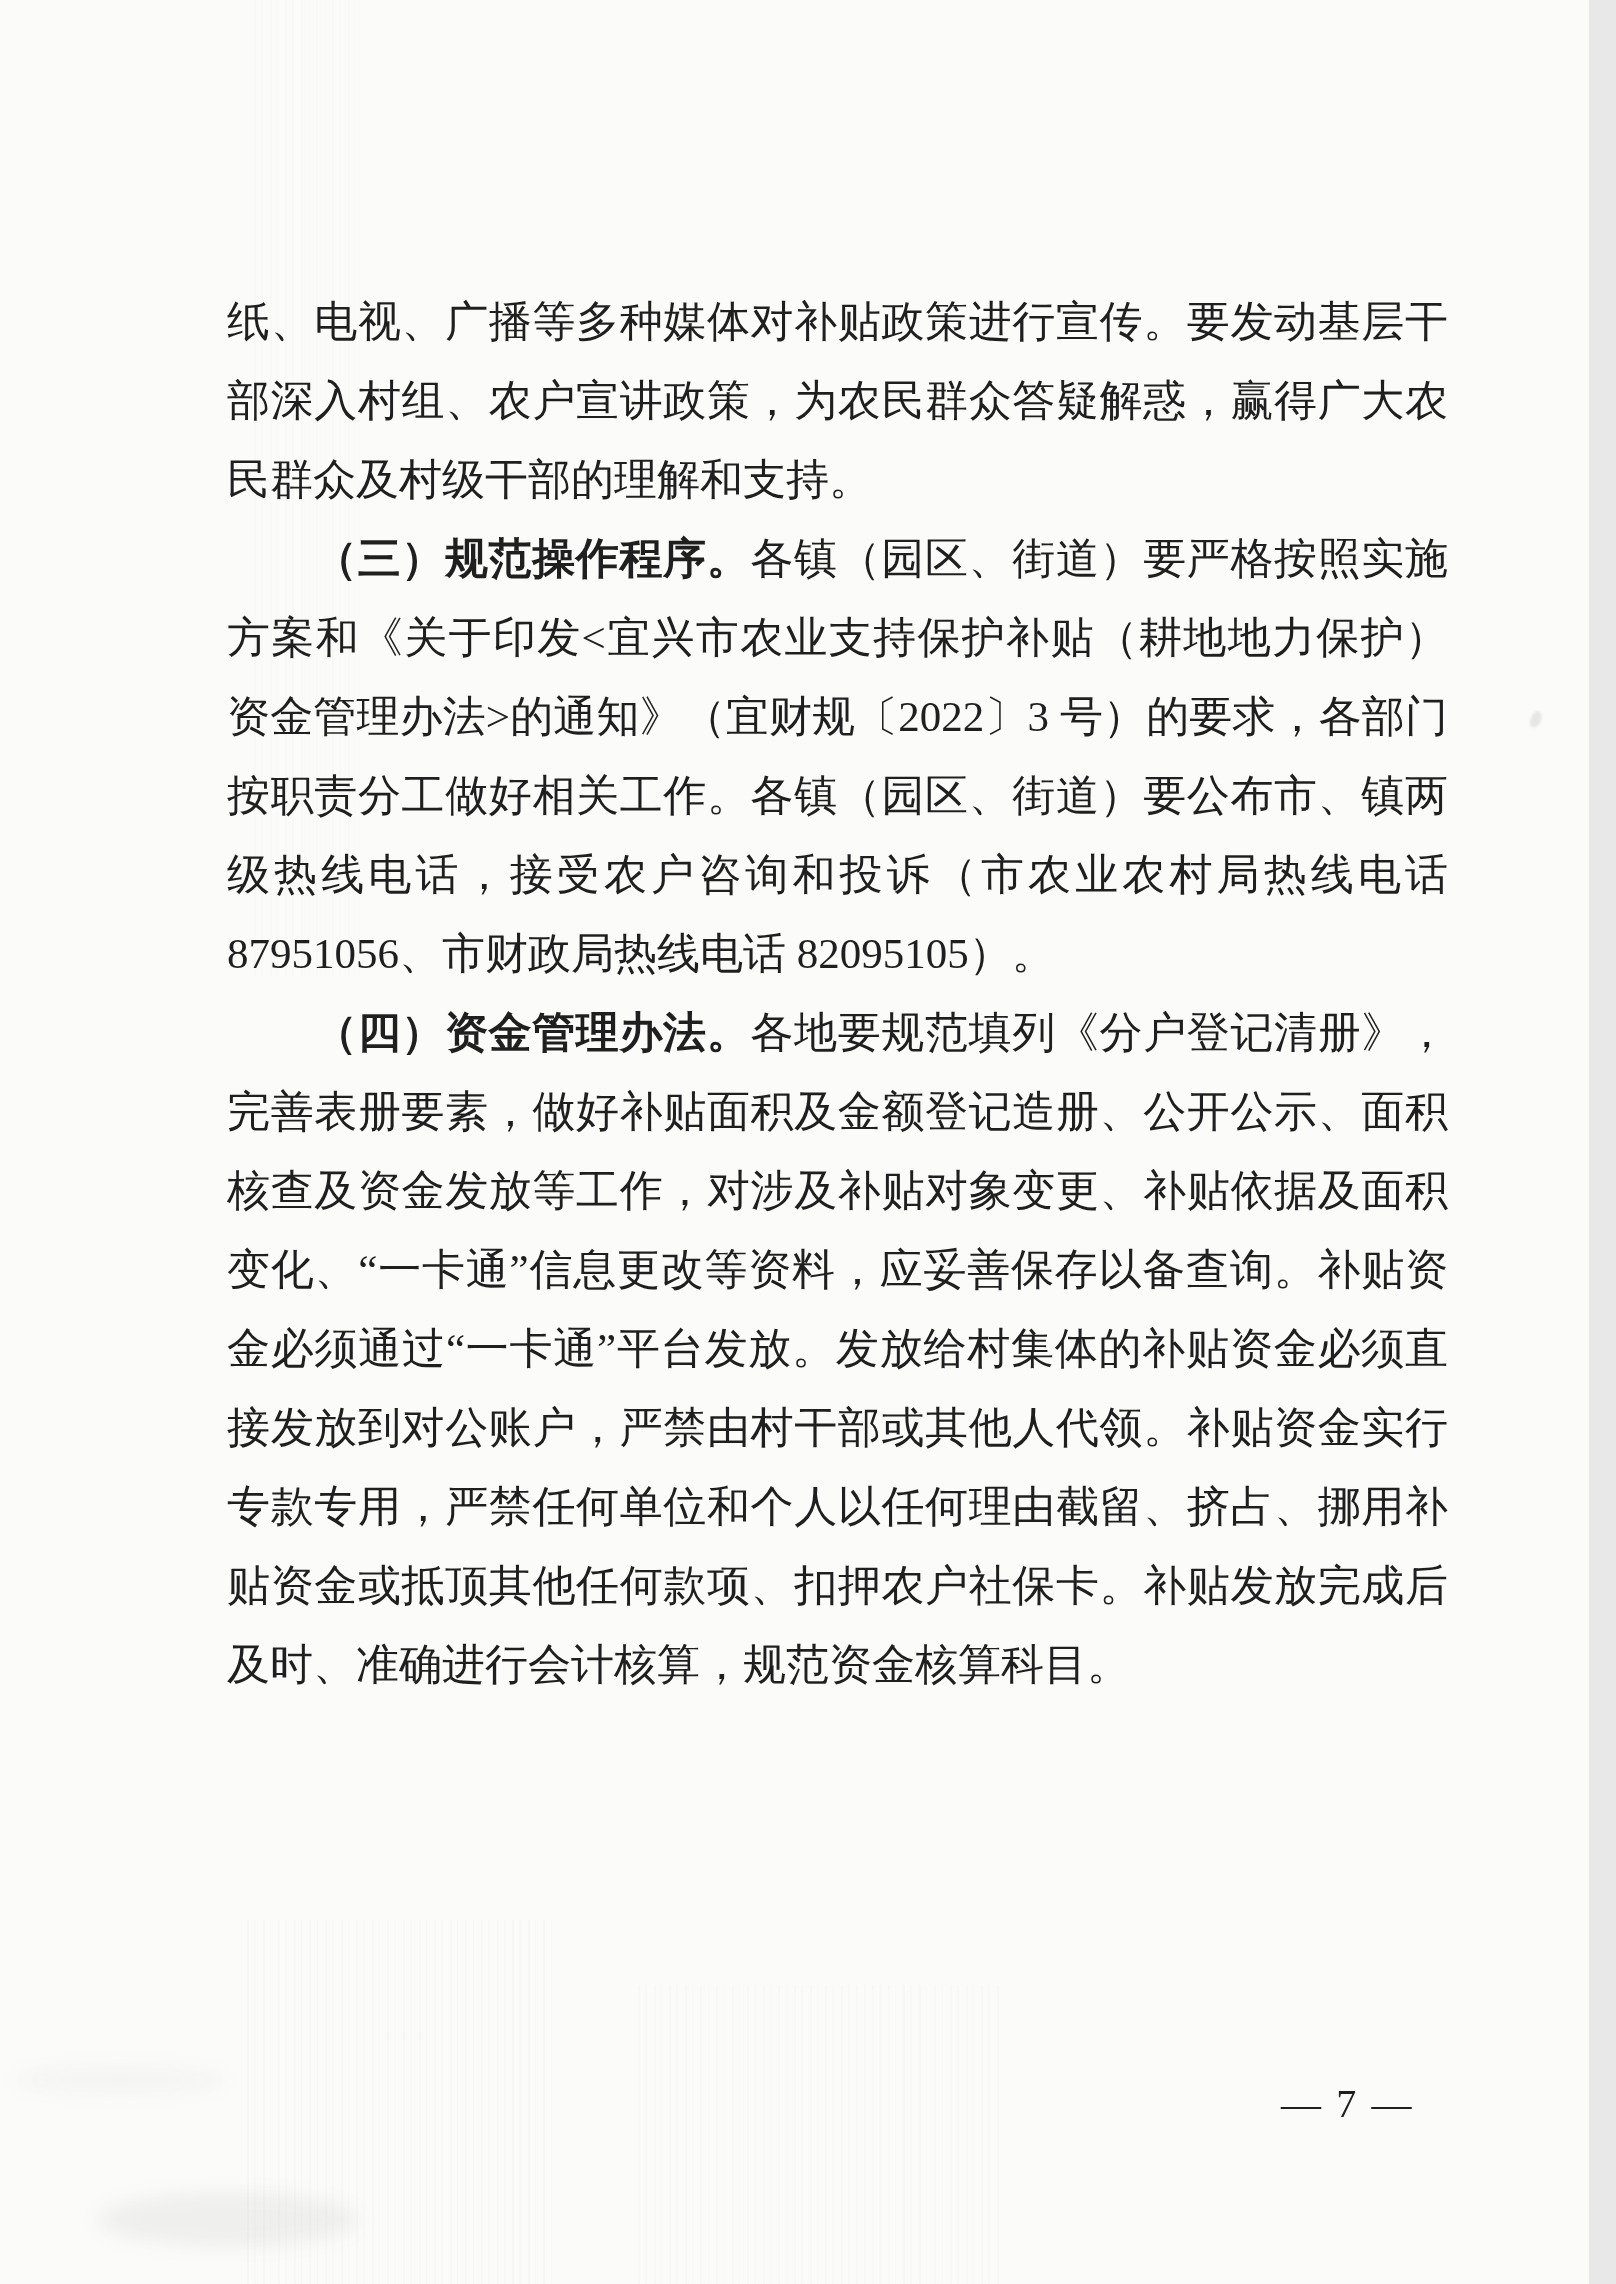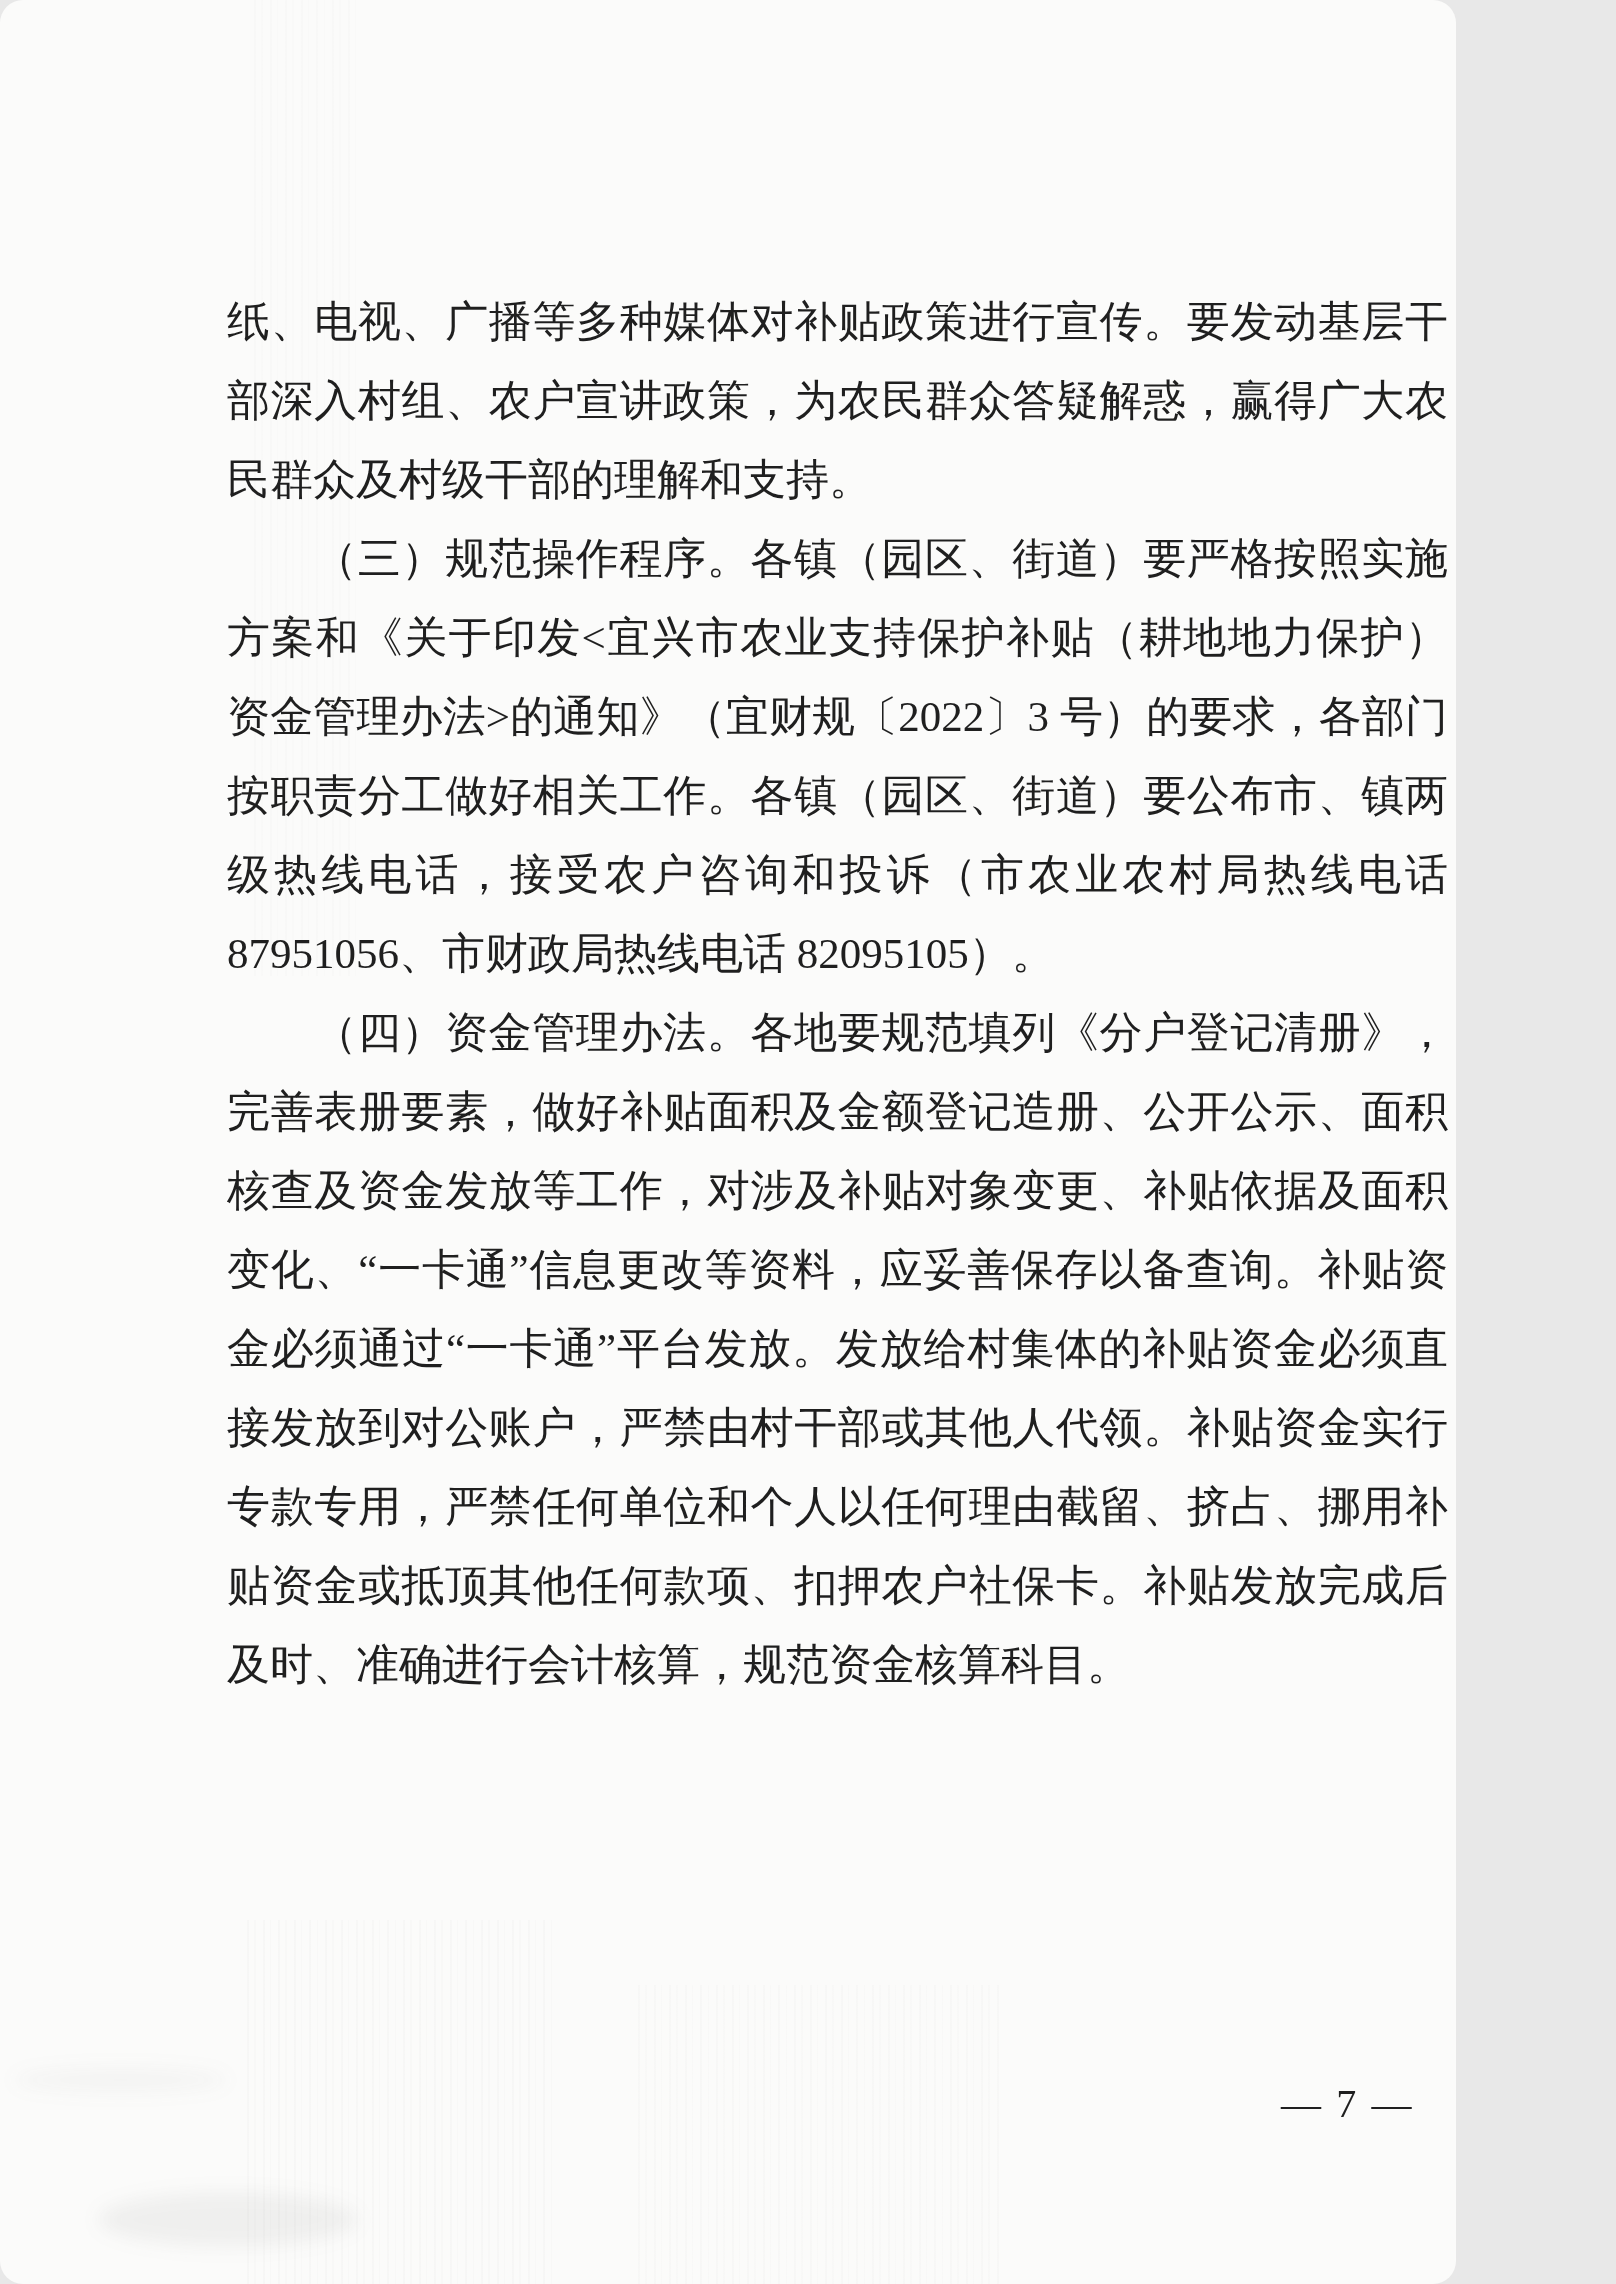--- a/index.html
+++ b/index.html
@@ -2,26 +2,25 @@
 <html style="font-size:10.4px"><head>
 <meta charset="utf-8">
 <style>
   html, body {
     margin: 0;
     padding: 0;
     background: #e8e8e8;
   }
   .page {
     position: relative;
-    width: 1456px;
+    width: 1589px;
     height: 2284px;
     background: #fbfbfa;
     overflow: hidden;
     font-family: "Liberation Serif", serif;
-    border-radius: 23px;
   }
   
   .streaks {
     position: absolute;
     pointer-events: none;
     background: repeating-linear-gradient(
       90deg,
       rgba(60,60,60,0.028) 0px, rgba(60,60,60,0.028) 2px,
       rgba(0,0,0,0) 2px, rgba(0,0,0,0) 7.2px,
       rgba(60,60,60,0.018) 7.2px, rgba(60,60,60,0.018) 8.5px,
@@ -72,21 +71,21 @@
     overflow-wrap: normal;
   }
   .text-block p {
     margin: 0;
     padding: 0;
   }
   .text-block p.indented {
     text-indent: 87px;
   }
   .run-bold {
-    font-weight: 400;
+    font-weight: 700;
   }
   .page-number {
     position: absolute;
     left: 1237px;
     top: 2074px;
     width: 221px;
     font-size: 40px;
     line-height: 59px;
     color: #1f1f1f;
     text-align: center;

